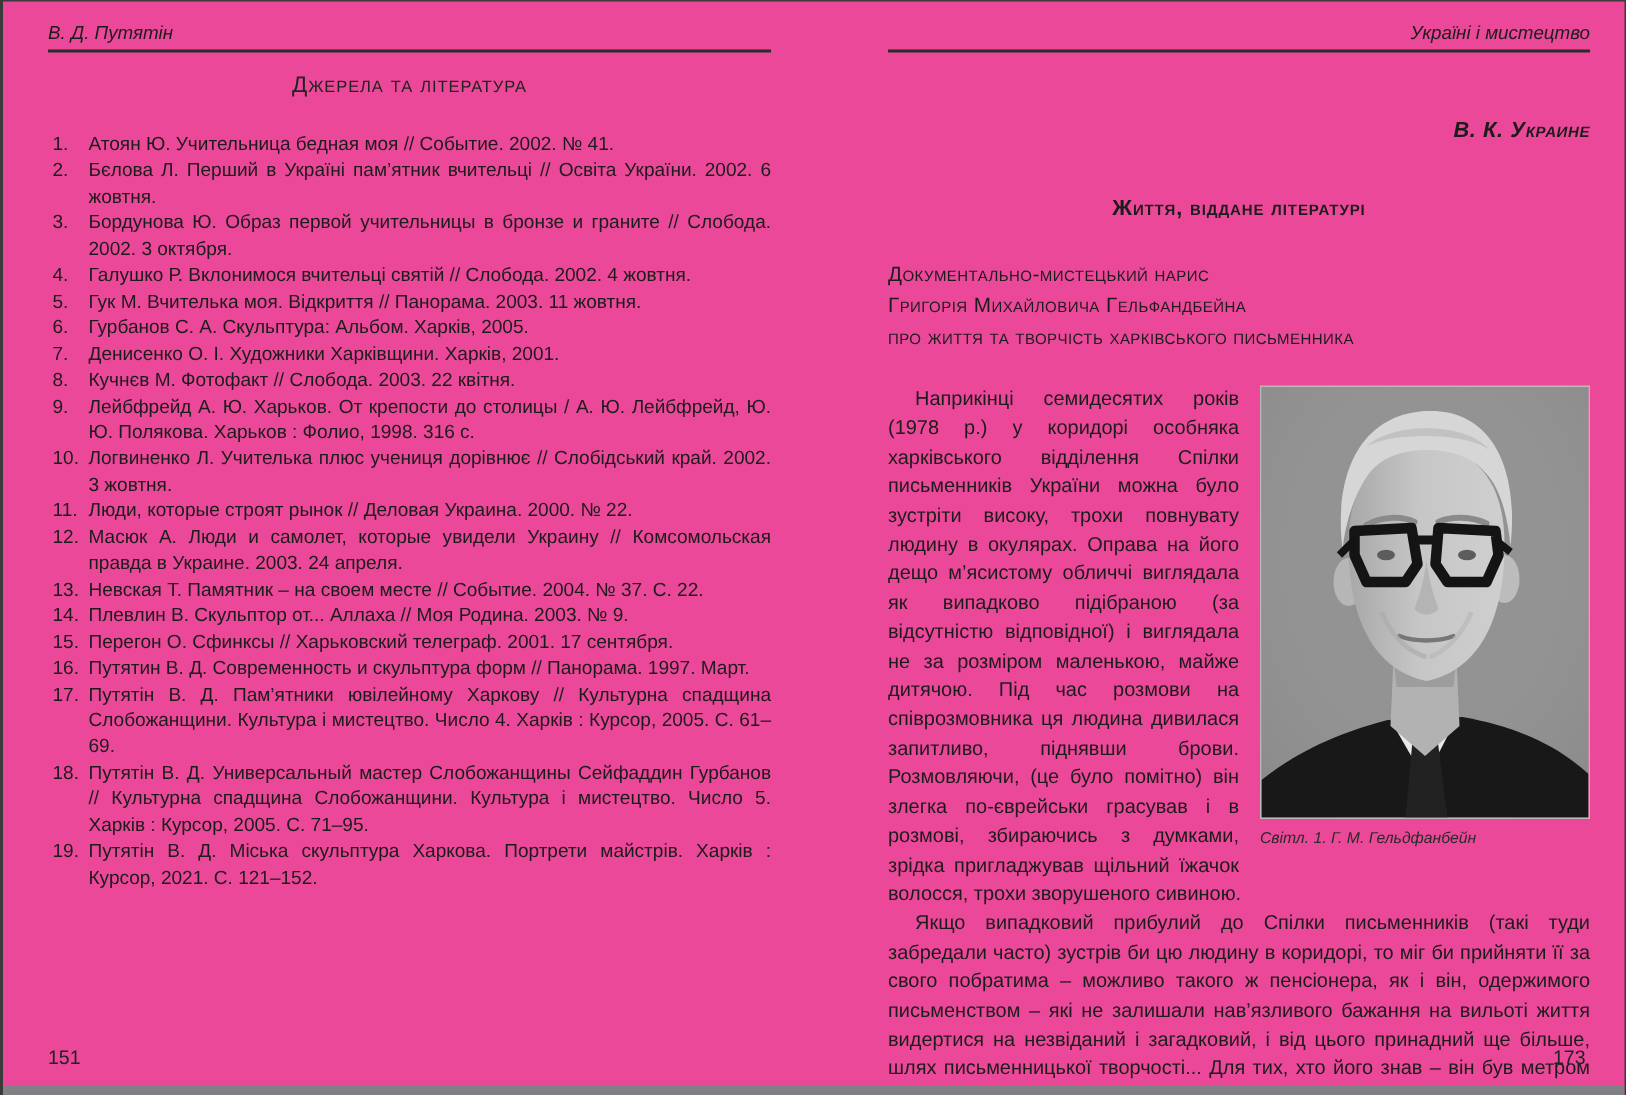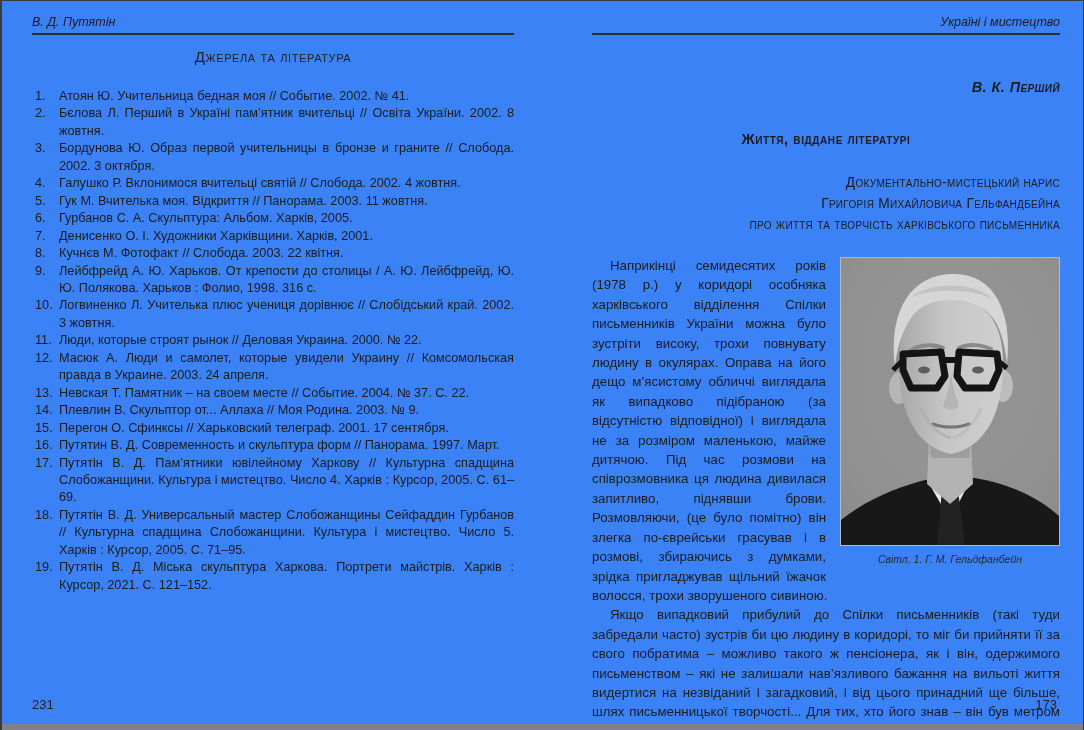--- a/index.html
+++ b/index.html
@@ -1,17 +1,17 @@
 <!DOCTYPE html>
 <html><head>
 <meta charset="utf-8">
 <style>
   html,body{margin:0;padding:0;background:#e8e8e8;}
   .viewport{
-    position:relative;width:1084px;height:730px;background:#3b82f6;
+    position:relative;width:1084px;height:730px;background:#ec4899;
     box-sizing:border-box;overflow:hidden;
     border-left:2px solid #3a3a3a;border-top:1px solid #3a3a3a;border-right:1px solid #3a3a3a;
     font-family:"Liberation Sans", sans-serif;color:#1c1c1c;
   }
   .bottom-scan-bar{position:absolute;left:0;right:0;bottom:0;height:6px;background:#7f8184;}
   .page{position:absolute;top:14px;}
   .page-left{left:30px;width:482px;}
   .page-right{left:590px;width:468px;}
 
   .runhead{font-style:italic;font-size:12.5px;padding-bottom:4px;border-bottom:2px solid #2b2b2b;}
@@ -38,69 +38,69 @@
   .page-num.left{left:30px;}
   .page-num.right{right:26px;text-align:right;}
 
   .author{
     text-align:right;margin-top:44px;font-size:14.5px;font-weight:bold;font-style:italic;letter-spacing:.4px;
   }
   .article-title{
     text-align:center;margin-top:36px;font-size:14.5px;font-weight:bold;letter-spacing:.6px;
   }
   .article-subtitle{
-    text-align:right;margin-top:25px;font-size:13.8px;line-height:21px;letter-spacing:.3px;
+    text-align:left;margin-top:25px;font-size:13.8px;line-height:21px;letter-spacing:.3px;
   }
   .article-body{margin-top:21px;}
   .article-body p{
     margin:0;text-indent:18px;text-align:justify;font-size:13.3px;line-height:19.4px;
   }
   figure.photo-figure{
-    float:right;width:220px;margin:1px 0 4px 14px;padding:0;text-align:center;
+    float:right;width:220px;margin:1px 0 4px 14px;padding:0;
   }
   .photo-frame{width:218px;height:287px;border:1px solid #b9b9b9;line-height:0;}
   figcaption{
     font-size:10.5px;font-style:italic;color:#2a2a2a;margin-top:7px;line-height:13px;
   }
 </style>
 </head>
 <body>
 
 <div class="viewport">
 
   <div class="page page-left">
     <div class="runhead">В. Д. Путятін</div>
     <div class="section-title smallcaps">Джерела та література</div>
     <ol class="bibliography">
         <li>Атоян Ю. Учительница бедная моя // Событие. 2002. № 41.</li>
-        <li>Бєлова Л. Перший в Україні пам’ятник вчительці // Освіта України. 2002. 8 жовтня.</li>
+        <li>Бєлова Л. Перший в Україні пам’ятник вчительці // Освіта України. 2002. 6 жовтня.</li>
         <li>Бордунова Ю. Образ первой учительницы в бронзе и граните // Слобода. 2002. 3 октября.</li>
         <li>Галушко Р. Вклонимося вчительці святій // Слобода. 2002. 4 жовтня.</li>
         <li>Гук М. Вчителька моя. Відкриття // Панорама. 2003. 11 жовтня.</li>
         <li>Гурбанов С. А. Скульптура: Альбом. Харків, 2005.</li>
         <li>Денисенко О. І. Художники Харківщини. Харків, 2001.</li>
         <li>Кучнєв М. Фотофакт // Слобода. 2003. 22 квітня.</li>
         <li>Лейбфрейд А. Ю. Харьков. От крепости до столицы / А. Ю. Лейбфрейд, Ю. Ю. Полякова. Харьков : Фолио, 1998. 316 с.</li>
         <li>Логвиненко Л. Учителька плюс учениця дорівнює // Слобідський край. 2002. 3 жовтня.</li>
         <li>Люди, которые строят рынок // Деловая Украина. 2000. № 22.</li>
         <li>Масюк А. Люди и самолет, которые увидели Украину // Комсомольская правда в Украине. 2003. 24 апреля.</li>
         <li>Невская Т. Памятник – на своем месте // Событие. 2004. № 37. С. 22.</li>
         <li>Плевлин В. Скульптор от... Аллаха // Моя Родина. 2003. № 9.</li>
         <li>Перегон О. Сфинксы // Харьковский телеграф. 2001. 17 сентября.</li>
         <li>Путятин В. Д. Современность и скульптура форм // Панорама. 1997. Март.</li>
         <li>Путятін В. Д. Пам’ятники ювілейному Харкову // Культурна спадщина Слобожанщини. Культура і мистецтво. Число 4. Харків : Курсор, 2005. С. 61–69.</li>
         <li>Путятін В. Д. Универсальный мастер Слобожанщины Сейфаддин Гурбанов // Культурна спадщина Слобожанщини. Культура і мистецтво. Число 5. Харків : Курсор, 2005. С. 71–95.</li>
         <li>Путятін В. Д. Міська скульптура Харкова. Портрети майстрів. Харків : Курсор, 2021. С. 121–152.</li>
       </ol>
   </div>
-  <div class="page-num left">231</div>
+  <div class="page-num left">151</div>
 
   <div class="page page-right">
     <div class="runhead right">Україні і мистецтво</div>
-    <div class="author smallcaps">В. К. Перший</div>
+    <div class="author smallcaps">В. К. Украине</div>
     <div class="article-title smallcaps">Життя, віддане літературі</div>
     <div class="article-subtitle smallcaps">
         <div>Документально-мистецький нарис</div>
         <div>Григорія Михайловича Гельфандбейна</div>
         <div>про життя та творчість харківського письменника</div>
       </div>
 
     <div class="article-body">
       <figure class="photo-figure">
         <div class="photo-frame">

